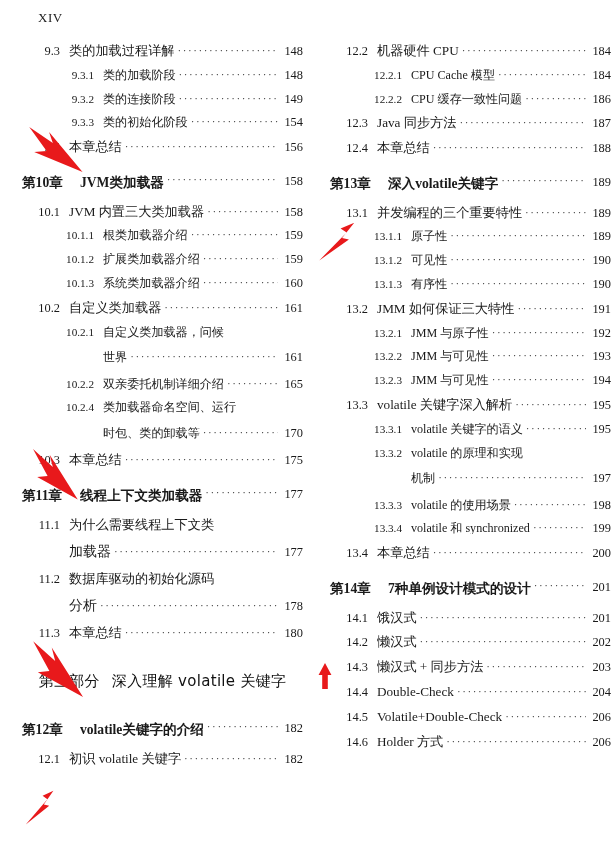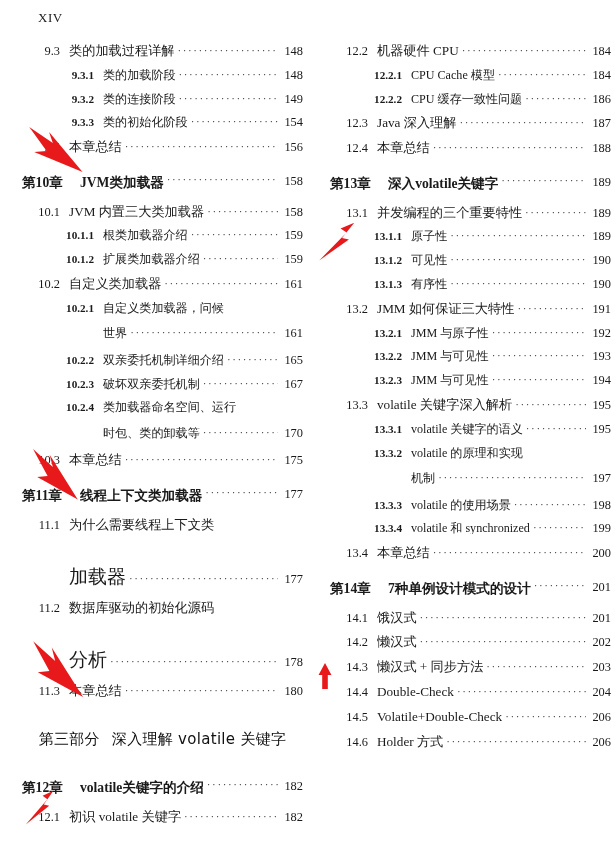--- a/index.html
+++ b/index.html
@@ -89,21 +89,21 @@
     font-size: 12.4px;
   }
 
   
   .lvl1 .num  { width: 38px; margin-right: 9px; font-size: 12.4px; }
   .lvl1 .title{ font-size: 13.2px; }
   .lvl1 .pg   { width: 24px; }
 
   
   .lvl2 { padding-left: 30px; }
-  .lvl2 .num  { width: 42px; margin-right: 9px; font-size: 11.2px; font-weight: bold; }
+  .lvl2 .num  { width: 42px; margin-right: 9px; font-size: 11.2px; }
   .lvl2 .title{ font-size: 12.1px; }
   .lvl2 .pg   { width: 24px; }
 
   
   .chap {
     display: flex;
     align-items: flex-start;
     font-weight: bold;
     font-size: 13.6px;
     margin-top: 20px;
@@ -119,21 +119,21 @@
   .cont {
     display: flex;
     align-items: baseline;
     font-size: 12.1px;
     margin-bottom: 11.4px;
     white-space: nowrap;
   }
   .cont .title { flex: 0 0 auto; }
   .cont .pg    { flex: 0 0 auto; width: 24px; text-align: right; font-size: 12.4px; }
   .cont.from-lvl1 { padding-left: 47px; }
-  .cont.from-lvl1 .title { font-size: 19px; margin-top: 21px; }
+  .cont.from-lvl1 .title { font-size: 14px; }
   .cont.from-lvl2 { padding-left: 81px; justify-content: center; }
 
   
   .part {
     font-family: "DejaVu Sans", "Liberation Sans", sans-serif;
     font-size: 15px;
     font-weight: normal;
     text-align: center;
     letter-spacing: 0.3px;
     margin-top: 32px;
@@ -204,46 +204,46 @@
           <span class="title">根类加载器介绍</span>
           <span class="leader"></span>
           <span class="pg">159</span>
         </div>
         <div class="row lvl2">
           <span class="num">10.1.2</span>
           <span class="title">扩展类加载器介绍</span>
           <span class="leader"></span>
           <span class="pg">159</span>
         </div>
+        <div class="row lvl2">
+          <span class="num">10.1.3</span>
+          <span class="title">系统类加载器介绍</span>
+          <span class="leader"></span>
+          <span class="pg">160</span>
+        </div>
         <div class="row lvl1">
           <span class="num">10.2</span>
           <span class="title">自定义类加载器</span>
           <span class="leader"></span>
           <span class="pg">161</span>
         </div>
         <div class="row lvl2">
           <span class="num">10.2.1</span>
           <span class="title">自定义类加载器，问候</span>
         </div>
         <div class="cont from-lvl2">
           <span class="title">世界</span>
           <span class="leader"></span>
           <span class="pg">161</span>
         </div>
         <div class="row lvl2">
           <span class="num">10.2.2</span>
           <span class="title">双亲委托机制详细介绍</span>
           <span class="leader"></span>
           <span class="pg">165</span>
-        </div>
-        <div class="row lvl2">
-          <span class="num">10.2.3</span>
-          <span class="title">破坏双亲委托机制</span>
-          <span class="leader"></span>
-          <span class="pg">167</span>
         </div>
         <div class="row lvl2">
           <span class="num">10.2.4</span>
           <span class="title">类加载器命名空间、运行</span>
         </div>
         <div class="cont from-lvl2">
           <span class="title">时包、类的卸载等</span>
           <span class="leader"></span>
           <span class="pg">170</span>
         </div>
@@ -311,21 +311,21 @@
           <span class="pg">184</span>
         </div>
         <div class="row lvl2">
           <span class="num">12.2.2</span>
           <span class="title">CPU 缓存一致性问题</span>
           <span class="leader"></span>
           <span class="pg">186</span>
         </div>
         <div class="row lvl1">
           <span class="num">12.3</span>
-          <span class="title">Java 深入理解</span>
+          <span class="title">Java 同步方法</span>
           <span class="leader"></span>
           <span class="pg">187</span>
         </div>
         <div class="row lvl1">
           <span class="num">12.4</span>
           <span class="title">本章总结</span>
           <span class="leader"></span>
           <span class="pg">188</span>
         </div>
         <div class="chap">

